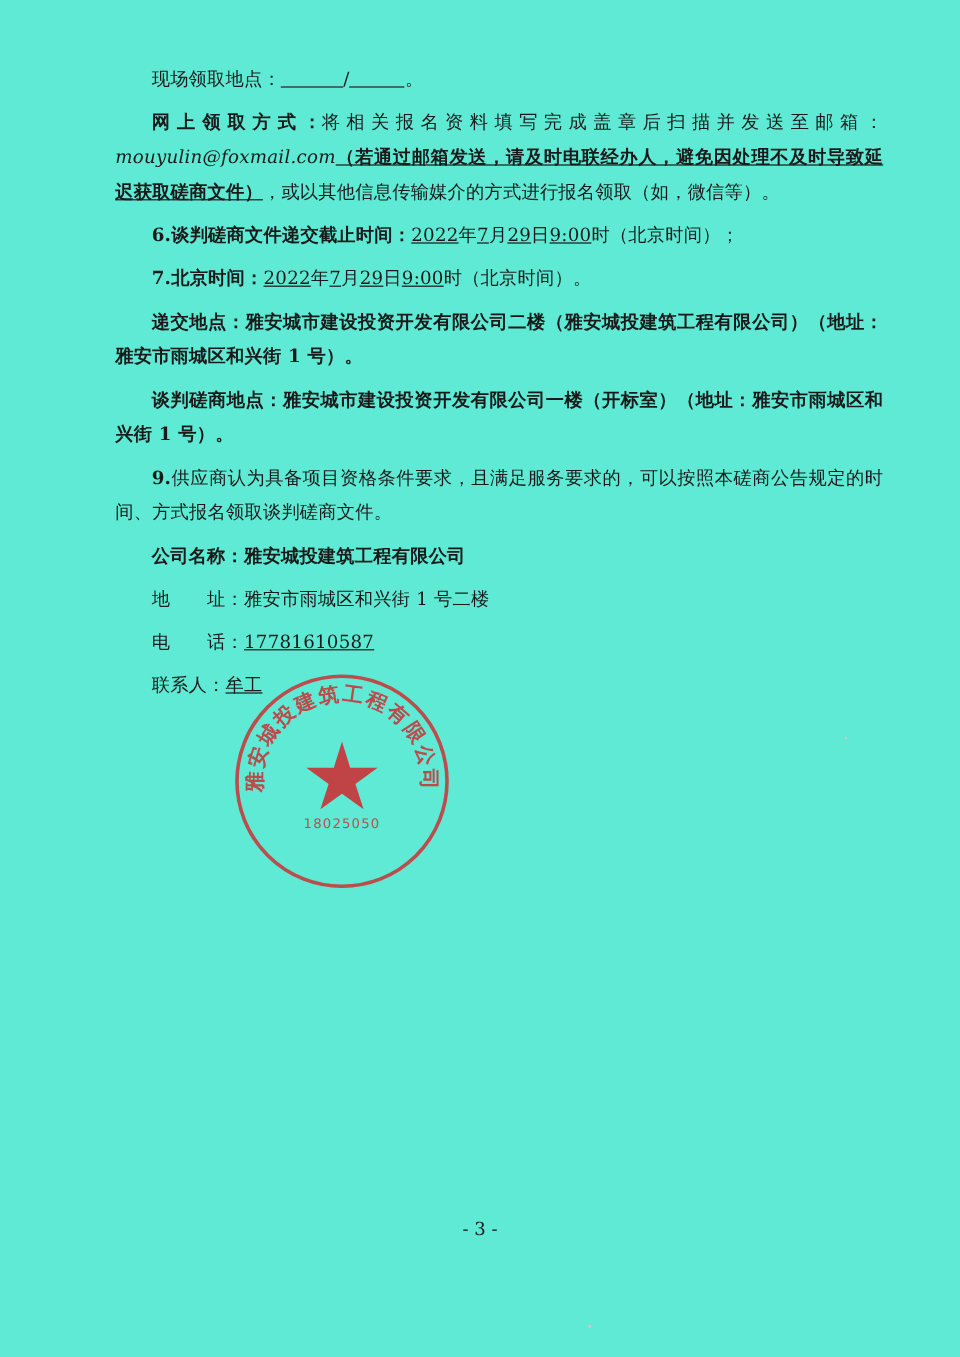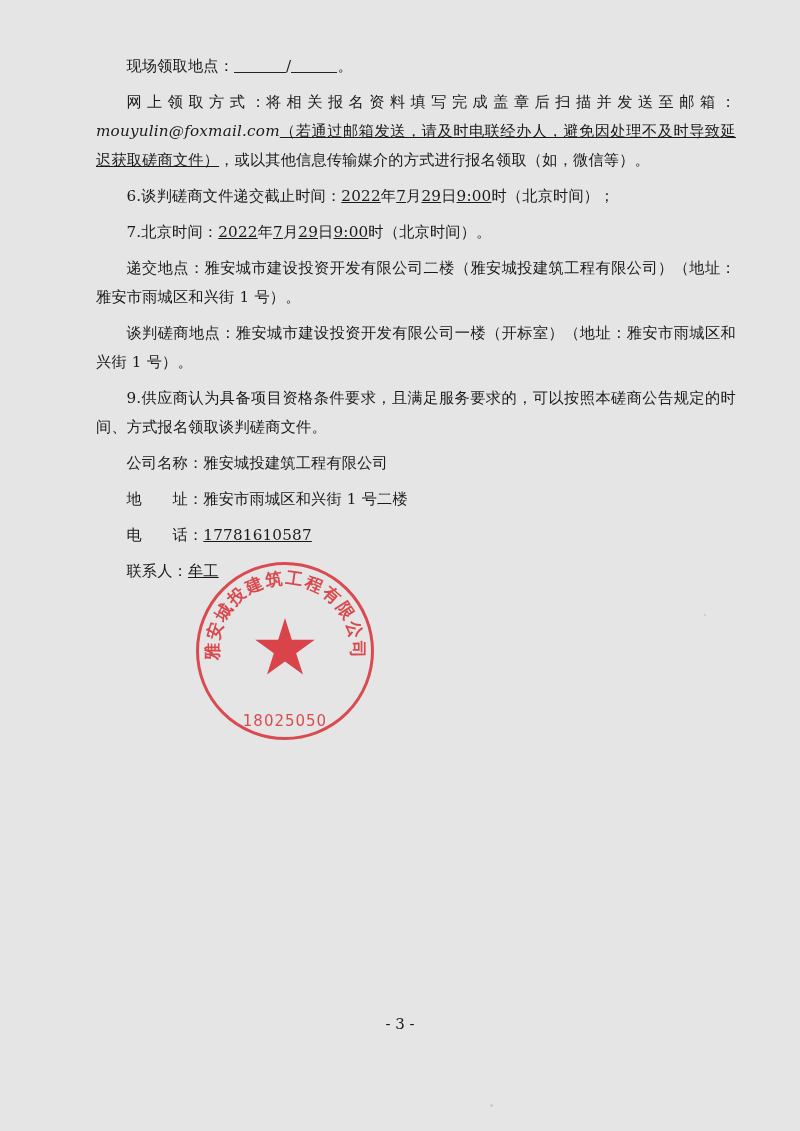--- a/index.html
+++ b/index.html
@@ -11,38 +11,38 @@
     width: 800px;
     height: 1131px;
     position: relative;
     font-family: "DejaVu Serif", "Liberation Serif", serif;
     color: #1a1a1a;
     overflow: hidden;
   }
   .page {
     position: absolute;
     inset: 0;
-    background: #e5e5e5;
+    background: #5eead4;
   }
   .content {
     position: absolute;
     left: 96px;
     top: 52px;
     width: 640px;
   }
   p {
     margin: 0 0 7px 0;
     font-size: 15.2px;
     line-height: 29px;
     text-align: justify;
     text-justify: inter-ideograph;
     letter-spacing: 0.2px;
   }
   .indent { text-indent: 2em; }
-  .bold { font-weight: normal; }
+  .bold { font-weight: bold; }
   .u { text-decoration: underline; }
   .blank-line {
     display: inline-block;
     border-bottom: 1px solid #222;
     width: 52px;
     vertical-align: -2px;
   }
   .blank-sm {
     display: inline-block;
     border-bottom: 1px solid #222;
@@ -100,24 +100,23 @@
     font-family: "DejaVu Serif", "Liberation Serif", serif;
     letter-spacing: 2px;
   }
   .seal .code {
     position: absolute;
     left: 0;
     right: 0;
     top: 118px;
     text-align: center;
     color: rgba(214, 32, 39, 0.78);
-    font-size: 15px;
+    font-size: 11px;
     font-family: "DejaVu Sans", sans-serif;
     letter-spacing: 1px;
-    margin-top: 32px;
   }
   .speck {
     position: absolute;
     width: 3px;
     height: 3px;
     background: #c9c9c9;
     border-radius: 50%;
   }
 </style>
 </head>

